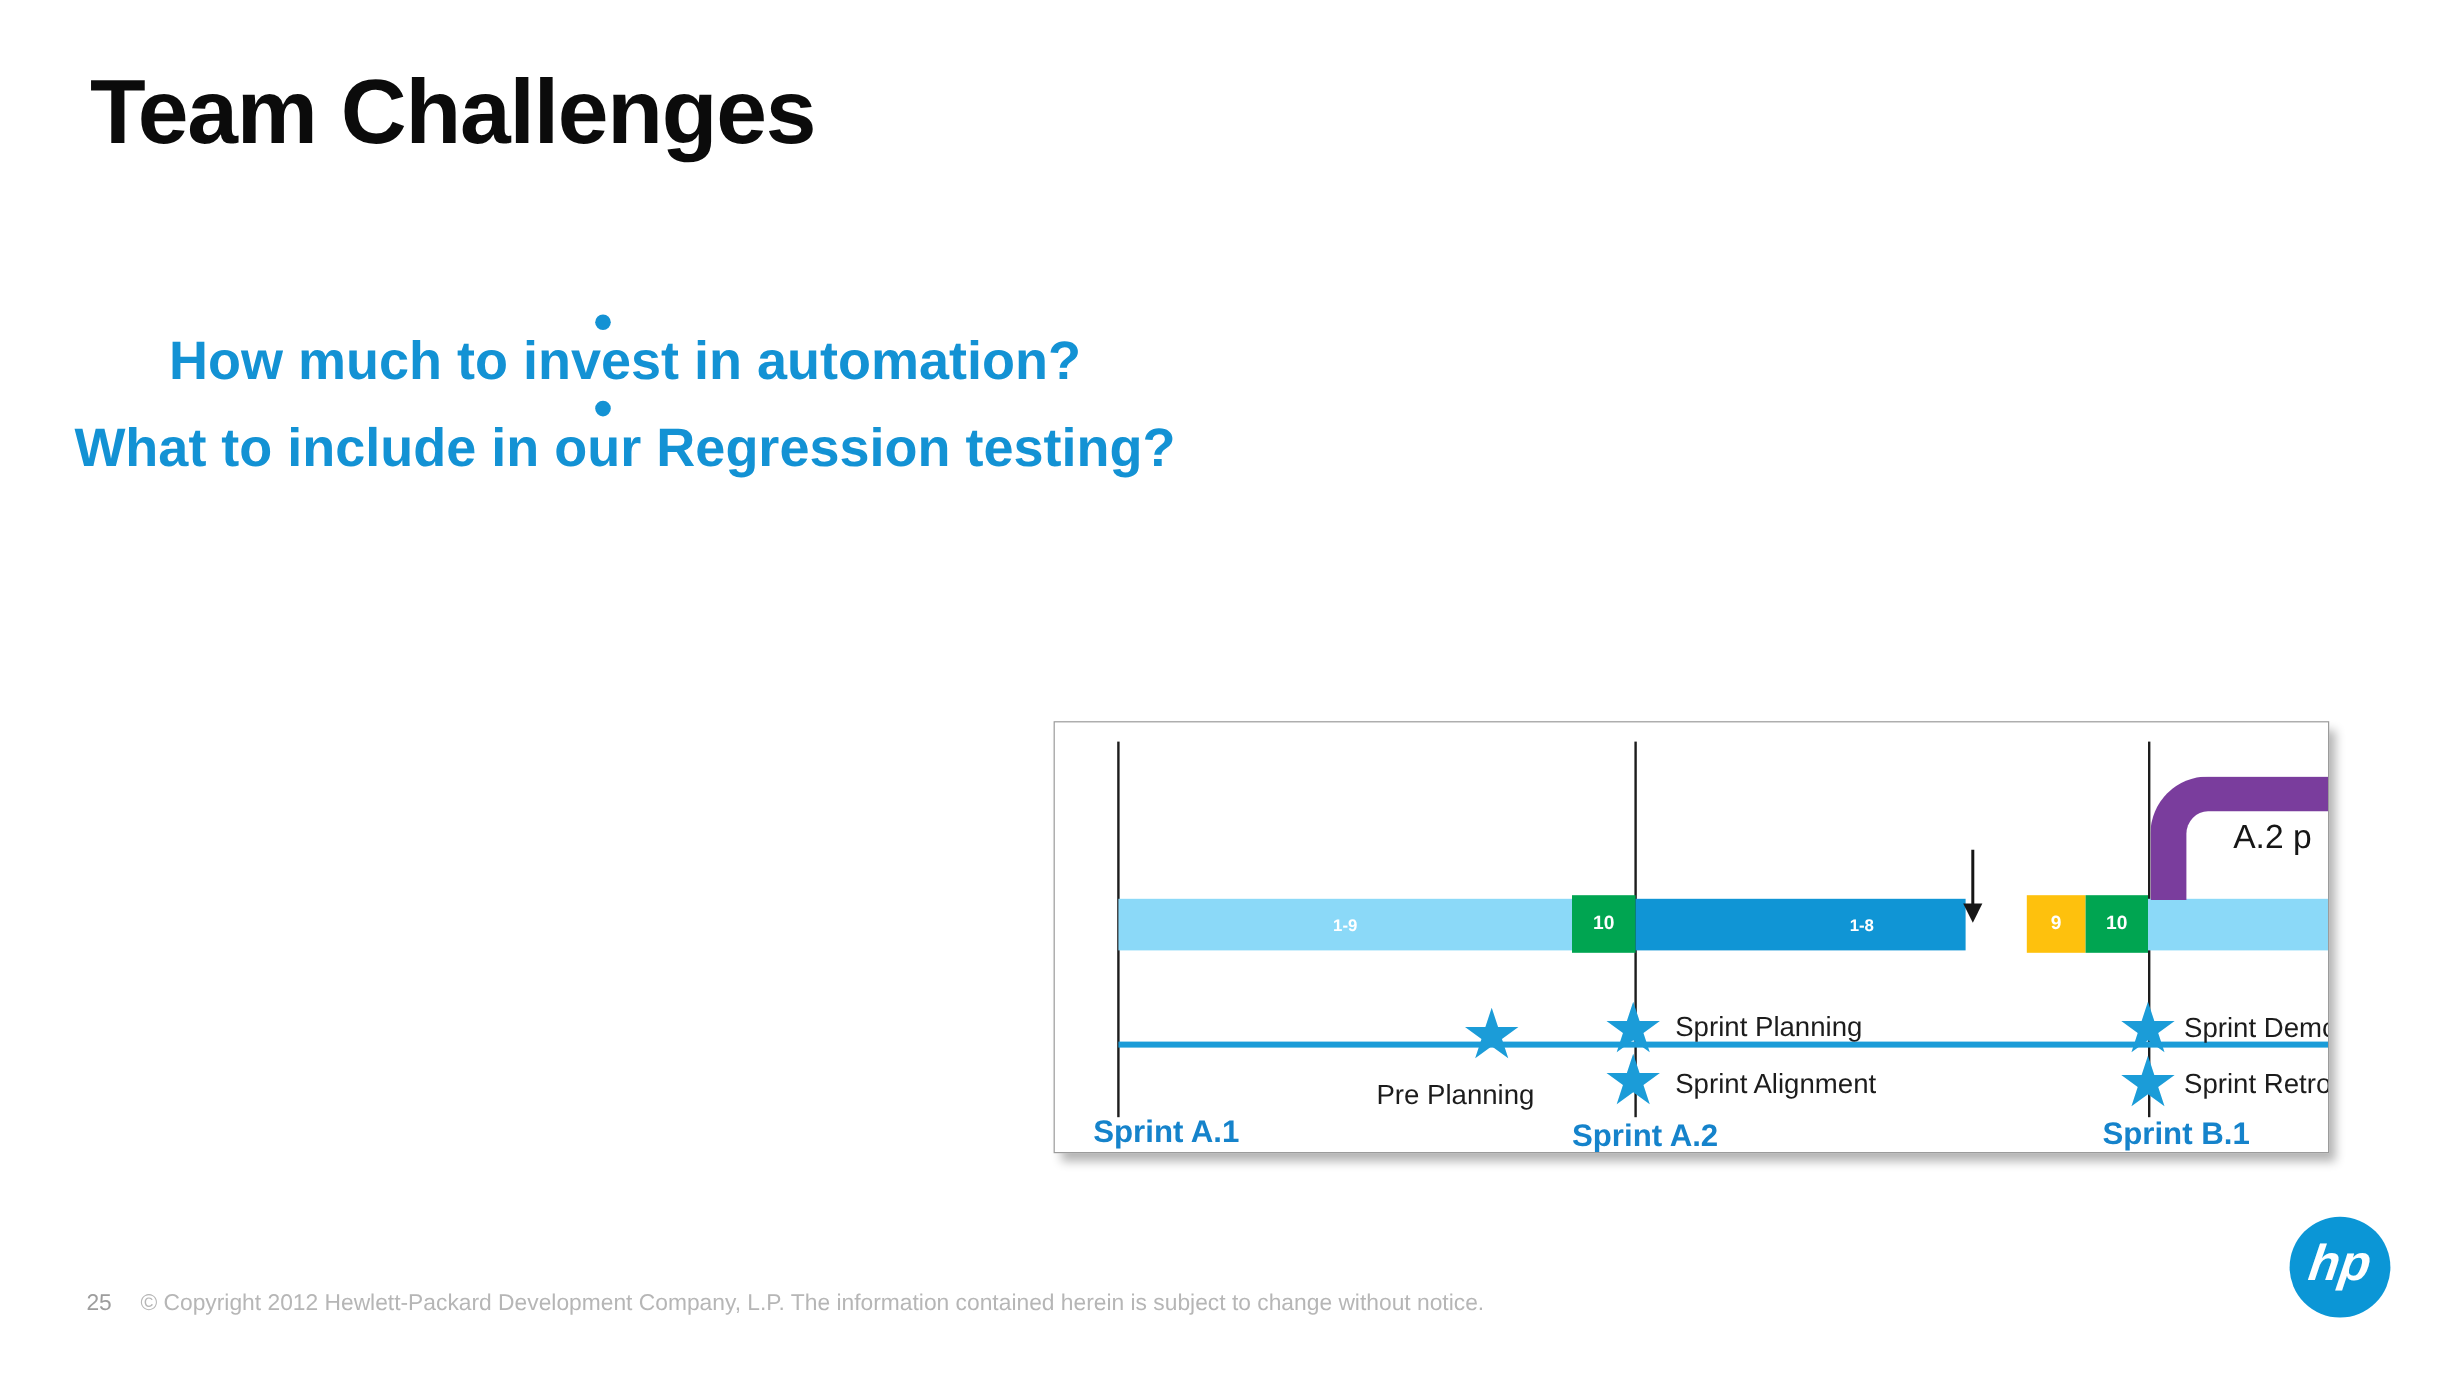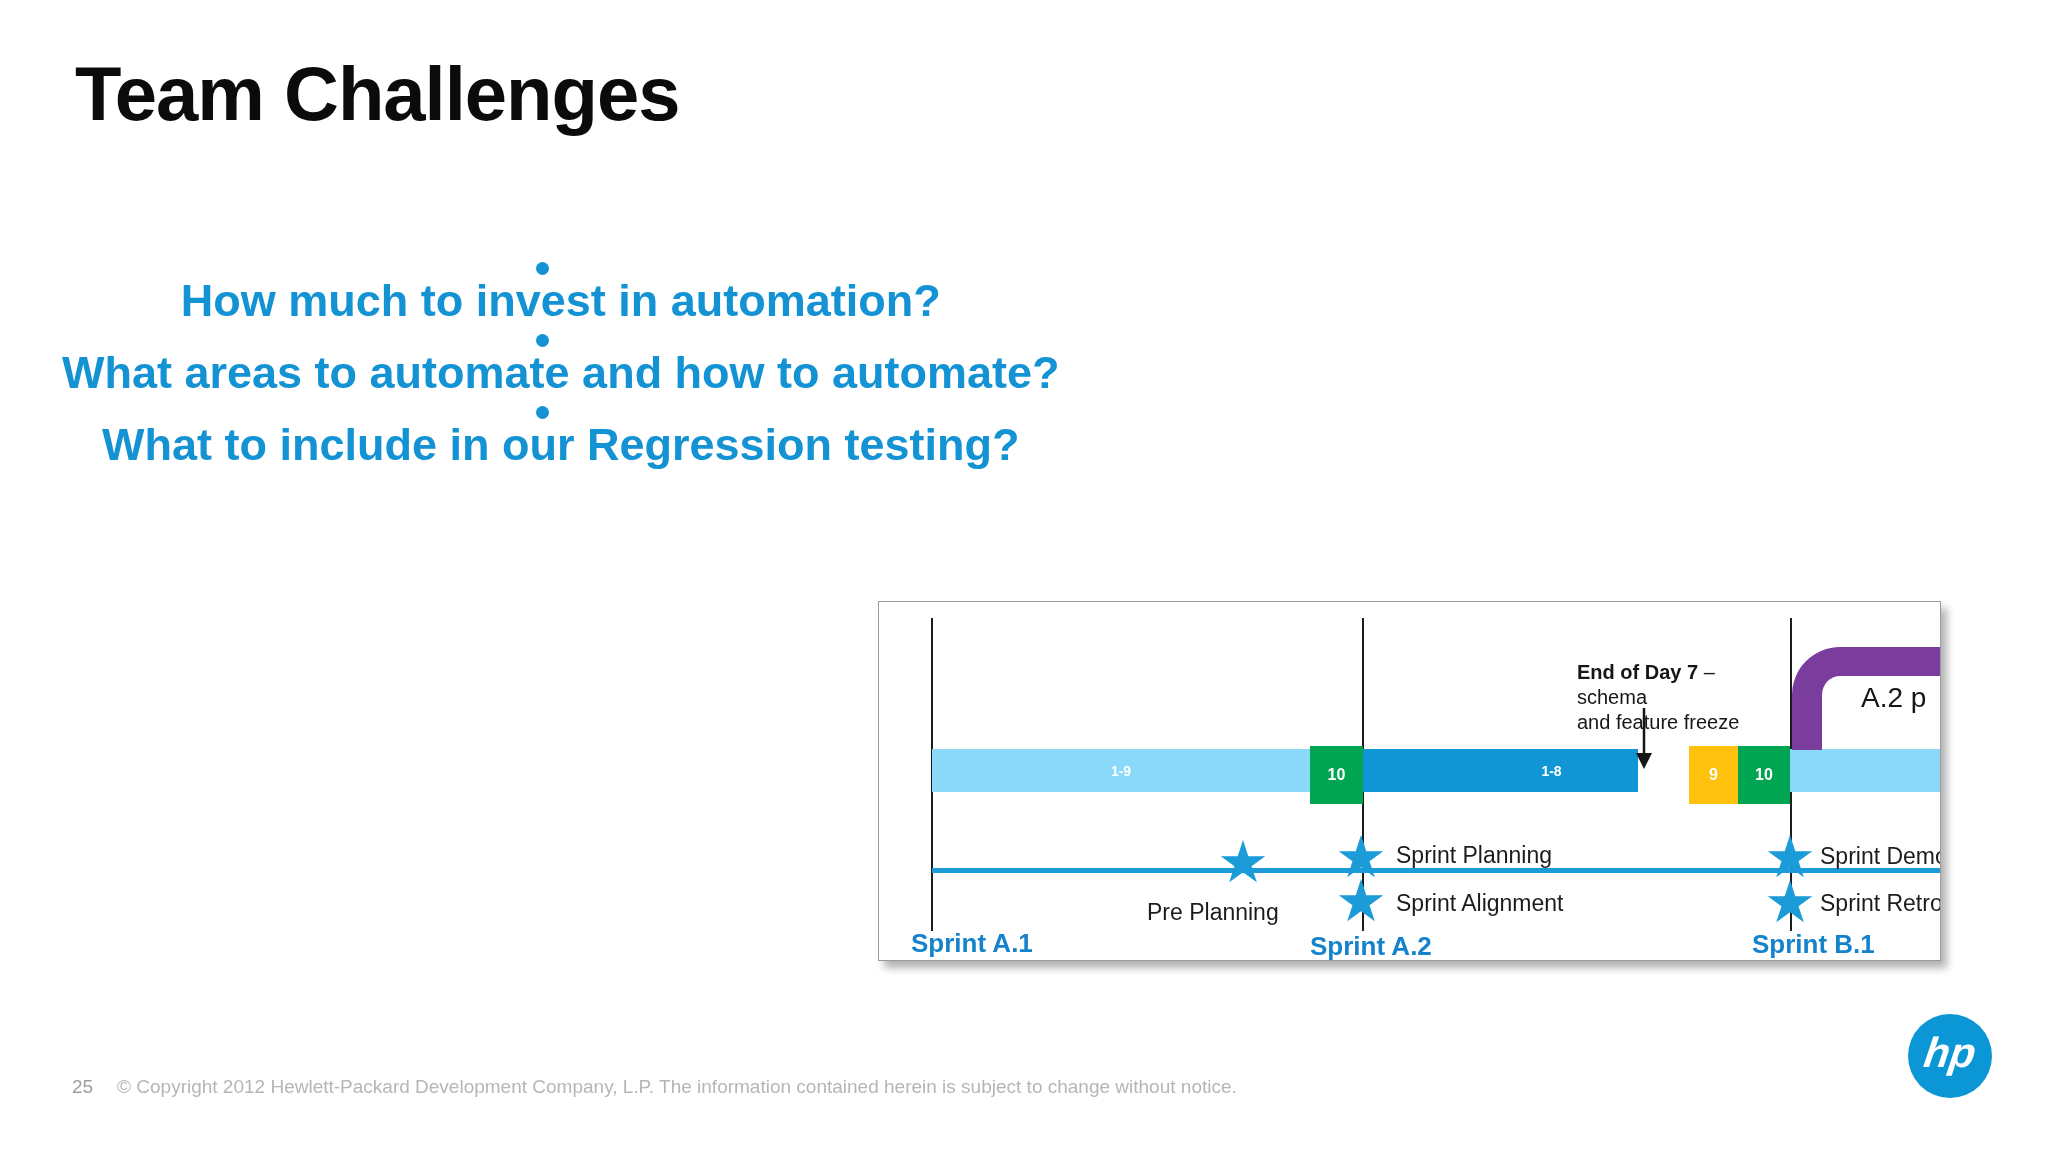--- a/index.html
+++ b/index.html
@@ -18,21 +18,21 @@
   .bullet-text { font-size:45px; font-weight:bold; color:#1392d4; white-space:nowrap; }
 
   
   .diagram { position:absolute; left:878px; top:601px; width:1063px; height:360px;
              background:#ffffff; border:1px solid #9b9b9b; overflow:hidden;
              box-shadow:6px 7px 8px rgba(0,0,0,0.30); }
   .vline { position:absolute; top:16px; width:2px; height:313px; background:#1d1d1d; }
 
   .seg { position:absolute; top:147px; height:43px; display:flex; align-items:center;
          justify-content:center; color:#ffffff; font-weight:bold; }
-  .seg.tall { top:144px; height:58px; }
+  .seg.tall { top:144px; height:48px; }
   .seg-label-big { font-size:14px; }
   .seg-label-small { font-size:16px; }
 
   .pipe { position:absolute; left:913px; top:45px; width:150px; height:103px;
           border-top:29px solid #7a3d9d; border-left:30px solid #7a3d9d;
           border-top-left-radius:48px; }
   .pipe-label { position:absolute; left:982px; top:80px; font-size:28px; color:#161616;
                 white-space:nowrap; }
 
   .annotation { position:absolute; left:698px; top:58px; width:210px; font-size:20px;
@@ -71,24 +71,20 @@
 
   <h1 class="title">Team Challenges</h1>
 
   <ul class="bullets">
     <li class="bullet-row">
       <span class="bullet-dot"></span>
       <span class="bullet-text">How much to invest in automation?</span>
     </li>
     <li class="bullet-row">
       <span class="bullet-dot"></span>
-      <span class="bullet-text">What areas to automate and how to automate?</span>
-    </li>
-    <li class="bullet-row">
-      <span class="bullet-dot"></span>
       <span class="bullet-text">What to include in our Regression testing?</span>
     </li>
   </ul>
 
   <div class="diagram">
 
     <div class="vline" style="left:52px;"></div>
     <div class="vline" style="left:483px;"></div>
     <div class="vline" style="left:911px;"></div>
 
@@ -105,24 +101,20 @@
       <span class="seg-label-small">9</span>
     </div>
     <div class="seg tall" style="left:859px; width:52px; background:#00a551;">
       <span class="seg-label-small">10</span>
     </div>
     <div class="seg" style="left:911px; width:152px; background:#8bd9f8;"></div>
 
     <div class="pipe"></div>
     <div class="pipe-label">A.2 p</div>
 
-    <div class="annotation">
-      <div><b>End of Day 7</b><span> – schema</span></div>
-      <div>and feature freeze</div>
-    </div>
     <svg class="arrow-svg" width="26" height="62" viewBox="0 0 26 62">
       <line x1="13" y1="0" x2="13" y2="47" stroke="#161616" stroke-width="2.5"></line>
       <polygon points="5,45 21,45 13,61" fill="#161616"></polygon>
     </svg>
 
     <div class="tl-line"></div>
 
     <span class="star" style="left:364px; top:262px;">★</span>
     <span class="star" style="left:482px; top:257px;">★</span>
     <span class="star" style="left:482px; top:301px;">★</span>

